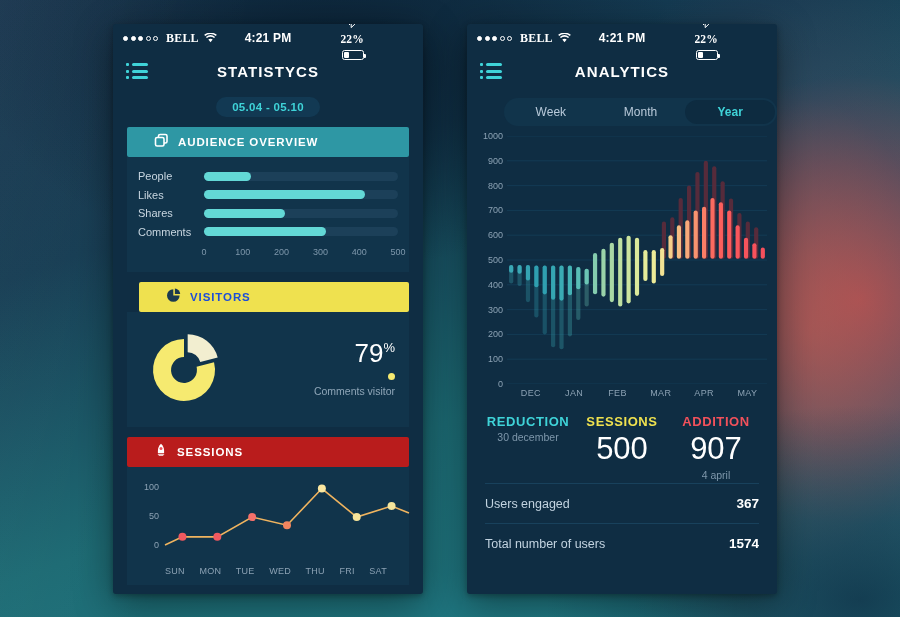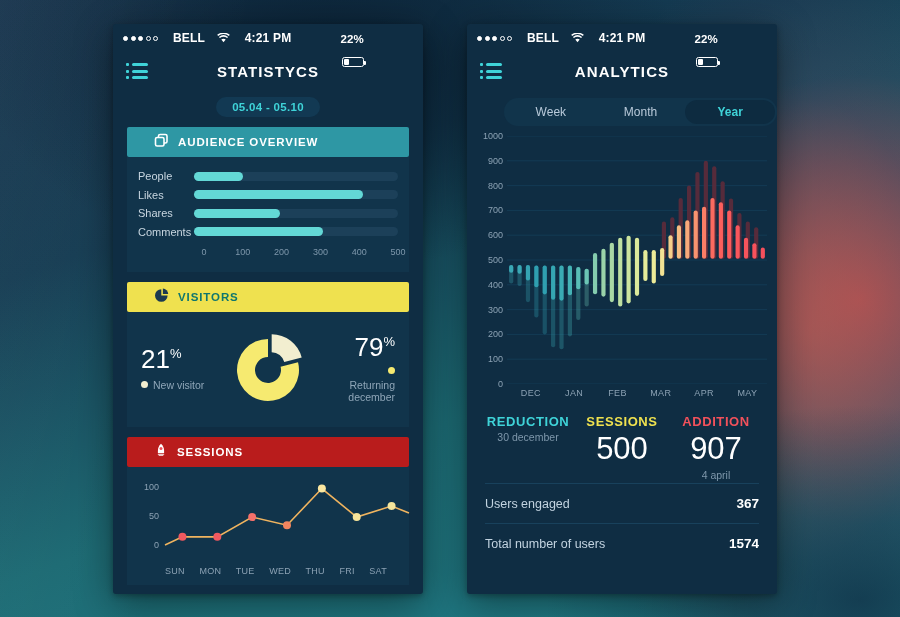--- a/index.html
+++ b/index.html
@@ -41,21 +41,21 @@
   }
   #phone-left  { left: 113px; top: 24px; }
   #phone-right { left: 467px; top: 24px; }
 
   
   .statusbar {
     height: 28px; display: flex; align-items: center;
     padding: 0 10px; color: #ffffff;
     font-size: 11.5px; font-weight: bold; letter-spacing: 0.2px;
   }
-  .sb-left, .sb-right { display: flex; align-items: center; gap: 12px; flex: 1; }
+  .sb-left, .sb-right { display: flex; align-items: center; gap: 5px; flex: 1; font-family: Liberation Serif, serif; }
   .sb-right { justify-content: flex-end; flex-direction: column; }
   .sb-center { flex: 0 0 auto; font-size: 12px; }
   .dots { display: flex; gap: 2.5px; align-items: center; margin-right: 3px; }
   .dot { width: 5px; height: 5px; border-radius: 50%; border: 1px solid #fff; }
   .dot.on { background: #fff; }
   .carrier { font-size: 12px; font-weight: bold; }
   .wifi svg, .bt svg { display: block; }
   .batt {
     width: 22px; height: 10px; border: 1px solid #fff; border-radius: 2.5px;
     position: relative; display: inline-block; margin-left: 2px;
@@ -87,27 +87,27 @@
   }
 
   
   .card { margin: 10px 14px 0 14px; }
   .card-head {
     height: 30px; display: flex; align-items: center; gap: 9px;
     padding: 0 27px; border-radius: 2px;
   }
   .card-head .title { font-size: 11.5px; font-weight: bold; letter-spacing: 0.9px; }
   .head-teal  { background: #2e97a4; color: #ffffff; }
-  .head-yellow{ background: #efe14f; color: #0f766e; }
+  .head-yellow{ background: #efe14f; color: #1d4ed8; margin-left: 12px; }
   .head-red   { background: #b91c1c; color: #ffffff; }
   .card-body { background: #11344b; padding: 10px 11px 12px 11px; }
 
   
   .hbar-row { display: flex; align-items: center; height: 18.5px; }
-  .hbar-label { width: 56px; color: #c8d6e0; font-size: 11px; }
+  .hbar-label { width: 66px; color: #c8d6e0; font-size: 11px; }
   .hbar-track { flex: 1; height: 9px; background: #1c4059; border-radius: 5px; position: relative; }
   .hbar-fill { height: 9px; background: #63d8d6; border-radius: 5px; }
   .hbar-axis { display: flex; margin-left: 66px; margin-top: 6px; position: relative; height: 13px; }
   .hbar-axis span {
     position: absolute; transform: translateX(-50%);
     color: #7e97ab; font-size: 9px;
   }
 
   
   .visitors-body { display: flex; align-items: center; justify-content: space-between;
@@ -281,42 +281,35 @@
     <div class="card-head head-yellow">
       <span>
         <svg width="15" height="15" viewBox="0 0 15 15">
           <path d="M7.3 1.2a6.3 6.3 0 1 0 6.3 6.3H7.3Z" fill="#1b3a50"></path>
           <path d="M8.9 0.6v5.3h5.3A5.5 5.5 0 0 0 8.9 0.6Z" fill="#1b3a50"></path>
         </svg>
       </span>
       <span class="title">VISITORS</span>
     </div>
     <div class="visitors-body">
-      <div class="vis-col left">
-        <div class="vis-num"><span>21</span><sup>%</sup></div>
-        <div class="vis-leg">
-          <i class="leg-dot" id="legdot-new" style="background: rgb(242, 238, 208);"></i>
-          <span>New visitor</span>
-        </div>
-      </div>
       <div class="donut-wrap">
         <svg id="donut" width="86" height="86" viewBox="0 0 86 86">
             <g transform="translate(3.6774423219178587,-4.740930074254143)">
               <path d="M43 14A31 31 0 0 1 73.02607799498756 37.290613497889495L55.59158109467221 41.767031466856885A13 13 0 0 0 43 32Z" fill="#f2eed0"></path>
             </g>
             <g transform="translate(0,0)">
               <path d="M73.02607799498756 37.290613497889495A31 31 0 1 1 42.99999999999999 14L43 32A13 13 0 1 0 55.59158109467221 41.767031466856885Z" fill="#f6ea70"></path>
             </g>
           </svg>
       </div>
       <div class="vis-col right">
         <div class="vis-num"><span>79</span><sup>%</sup></div>
         <div class="vis-leg">
           <i class="leg-dot" id="legdot-ret" style="background: rgb(246, 234, 112);"></i>
-          <span>Returning december</span>
+          <span>Comments visitor</span>
         </div>
       </div>
     </div>
   </div>
 
   <div class="card">
     <div class="card-head head-red">
       <span>
         <svg width="14" height="15" viewBox="0 0 14 15">
           <path d="M7 0.8c2.1 1.7 3.1 4.3 3.1 7.1v2.3H3.9V7.9C3.9 5.1 4.9 2.5 7 0.8Z" fill="#fff"></path>

